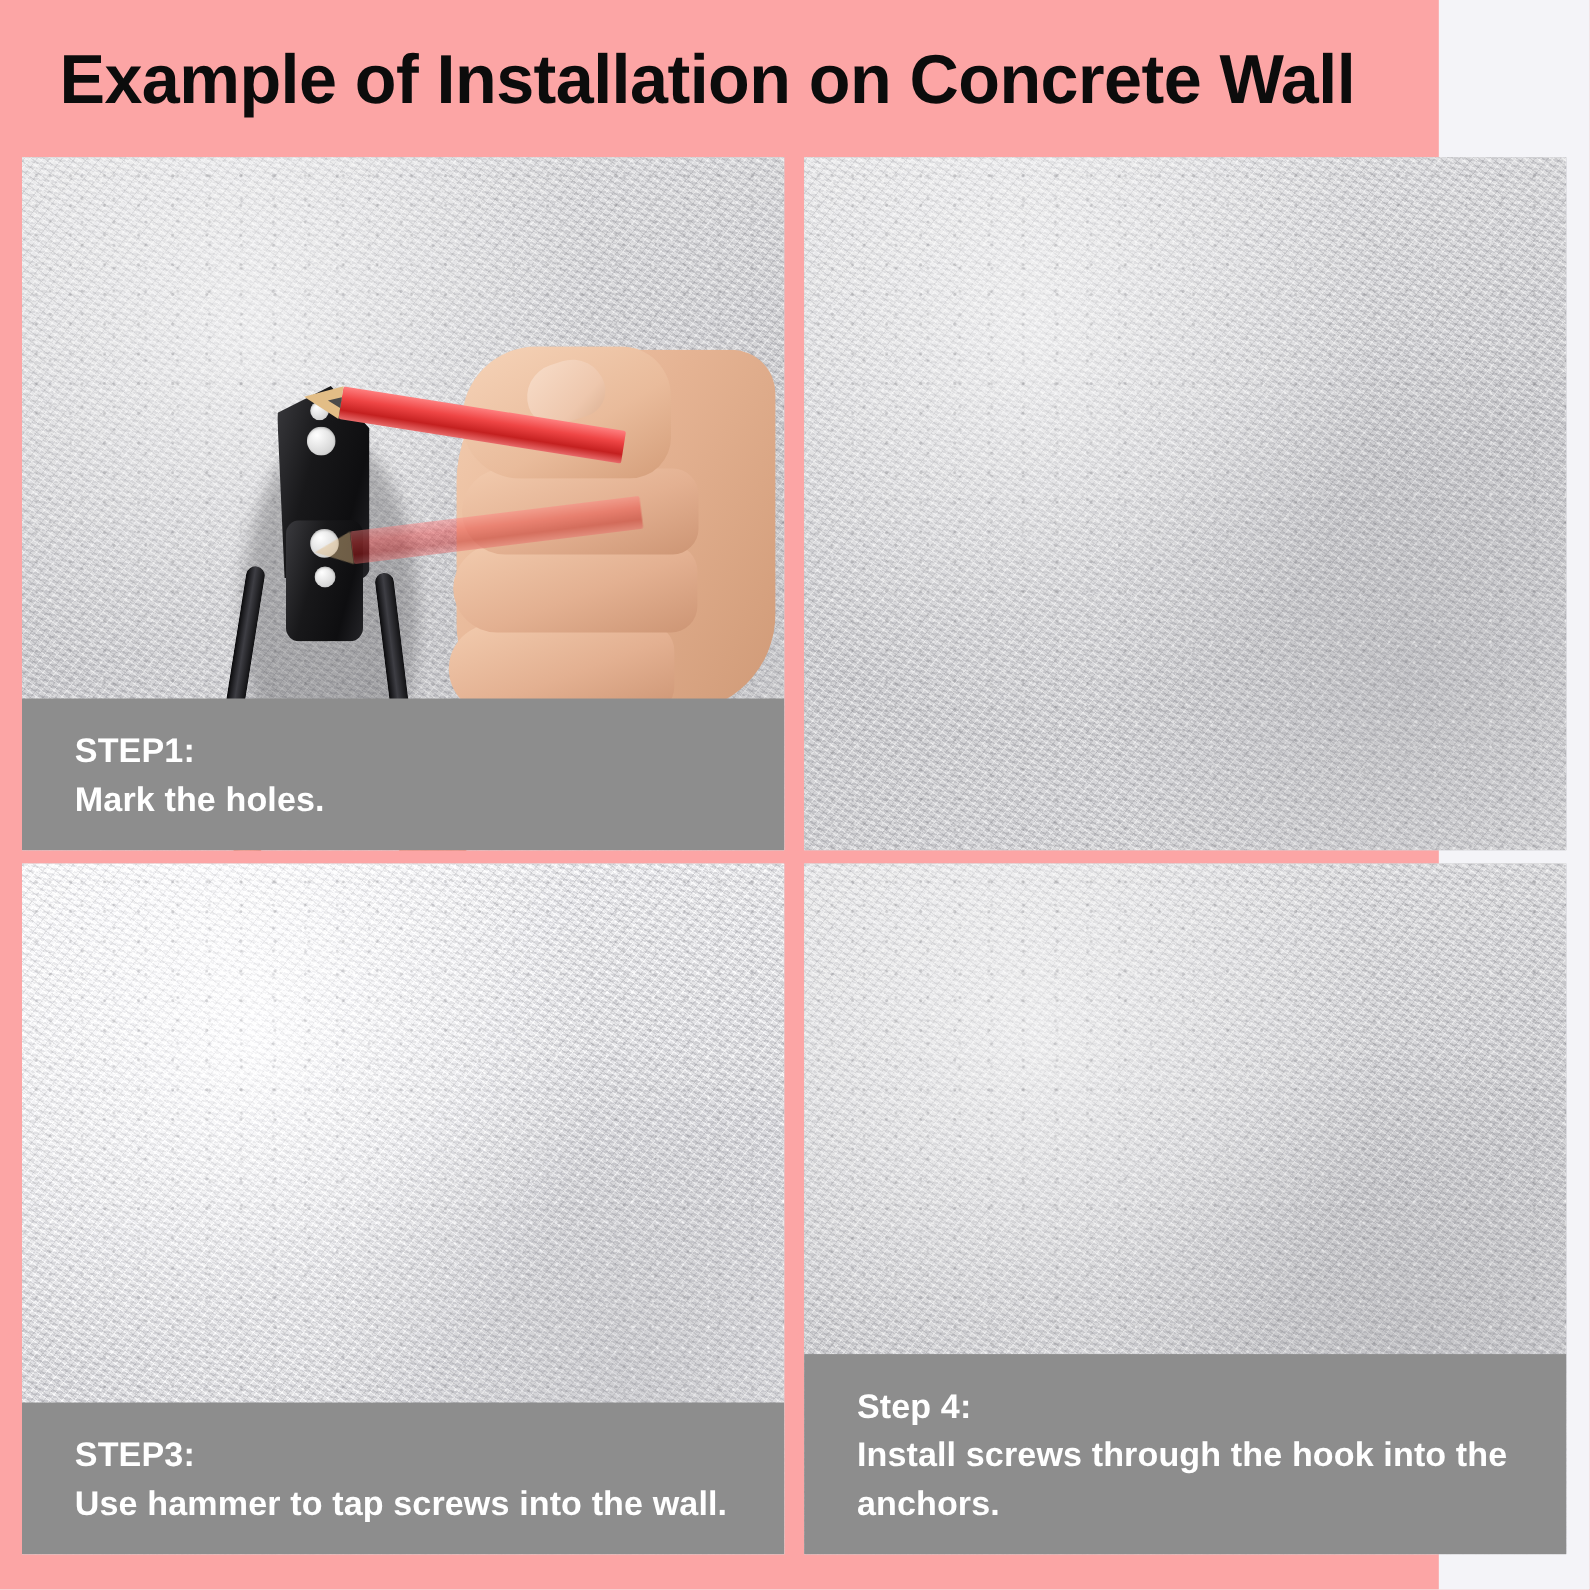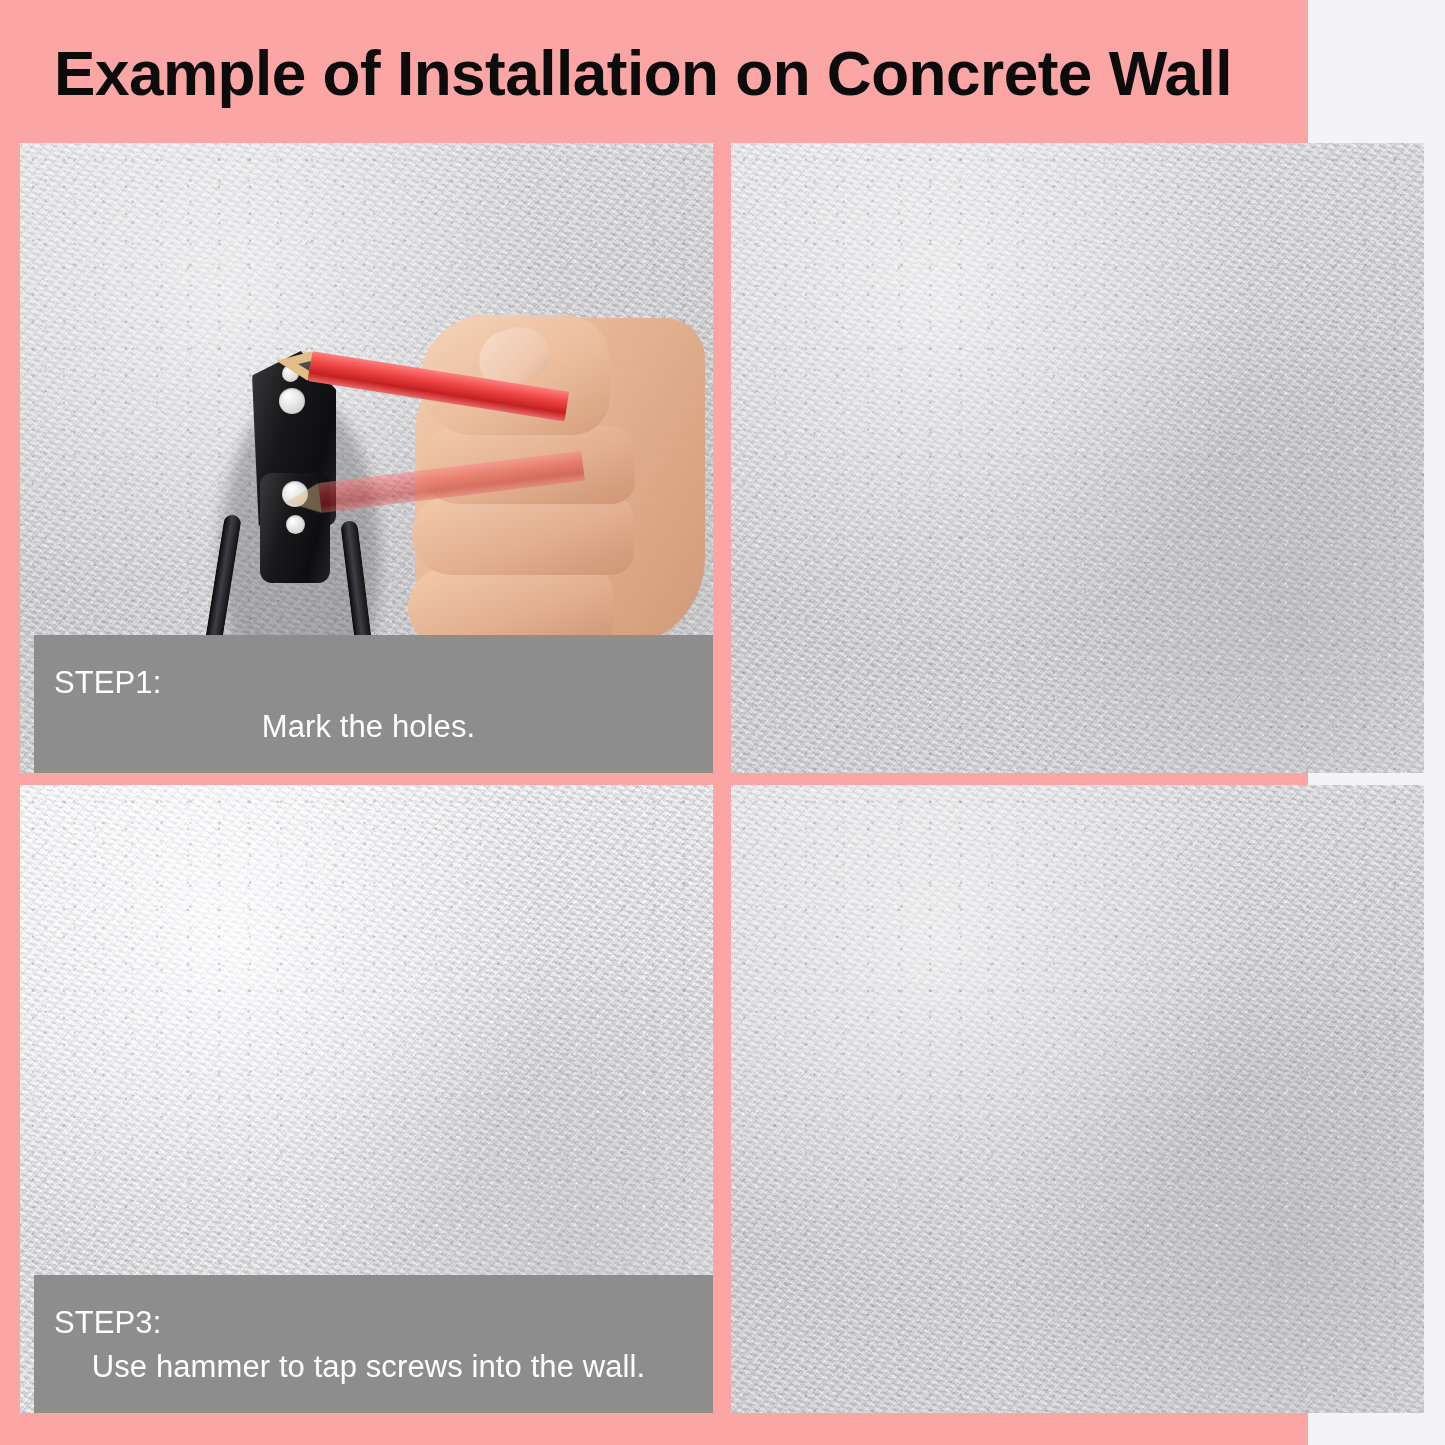--- a/index.html
+++ b/index.html
@@ -86,33 +86,33 @@
       radial-gradient(circle at 42% 62%, rgba(118,118,124,0.35) 0.9px, rgba(255,255,255,0) 1.8px),
       radial-gradient(circle at 73% 31%, rgba(255,255,255,0.45) 0.8px, rgba(255,255,255,0) 1.6px),
       radial-gradient(circle at 88% 80%, rgba(118,118,124,0.30) 0.9px, rgba(255,255,255,0) 1.8px);
     background-size: 23px 19px, 31px 27px, 17px 23px, 29px 21px;
     opacity: 0.85;
   }
 
   
   .caption {
     position: absolute;
-    left: 14px;
+    left: 0;
     right: 0;
     bottom: 0;
     background: #8d8d8d;
     color: #ffffff;
-    padding: 26px 30px 24px 20px;
+    padding: 26px 30px 24px 48px;
     font-size: 31px;
     line-height: 1.42;
-    font-weight: normal;
+    font-weight: bold;
     letter-spacing: 0.1px;
   }
   .caption .step-label { display: block; }
-  .caption .step-text  { display: block; text-align: center; }
+  .caption .step-text  { display: block; }
 
   
   .hook-plate {
     position: absolute;
     background: #1b1b1d;
     background-image: linear-gradient(105deg, #3a3a3e 0%, #18181a 38%, #0e0e10 75%, #242428 100%);
   }
   .hole {
     position: absolute;
     border-radius: 50%;
@@ -314,15 +314,19 @@
 
     <div class="caption">
       <span class="step-label">STEP3:</span>
       <span class="step-text">Use hammer to tap screws into the wall.</span>
     </div>
   </div>
 
   <div class="panel" id="panel-4">
     <div class="wall"></div>
 
+    <div class="caption">
+      <span class="step-label">Step 4:</span>
+      <span class="step-text">Install screws through the hook into the anchors.</span>
+    </div>
   </div>
 
 </div>
 
 </body></html>

